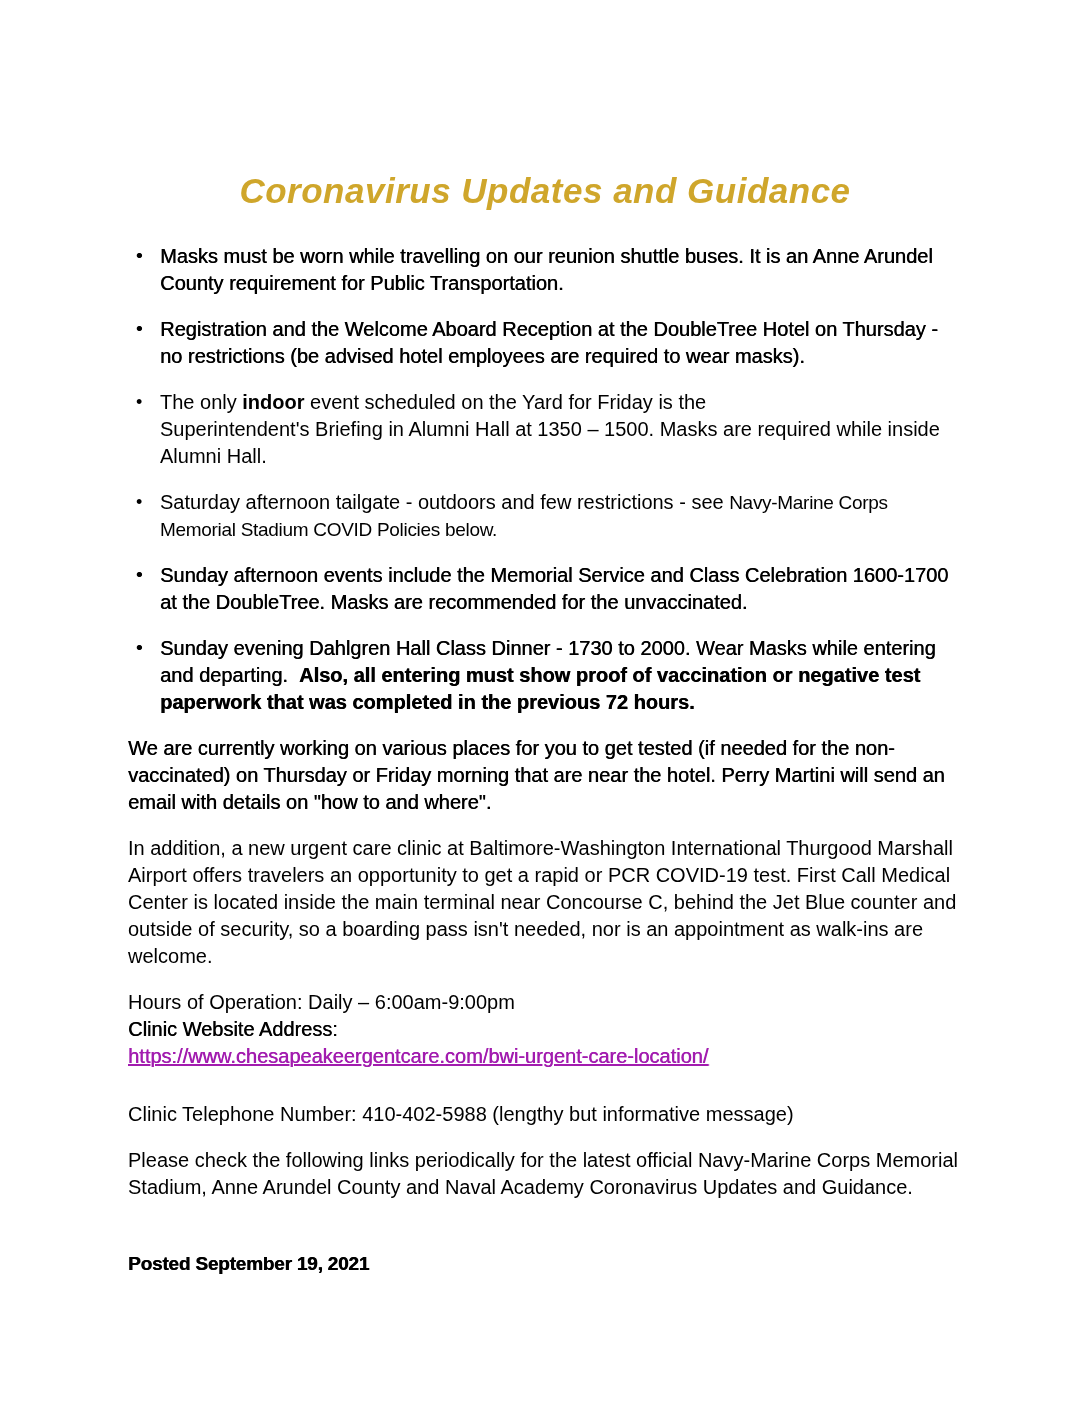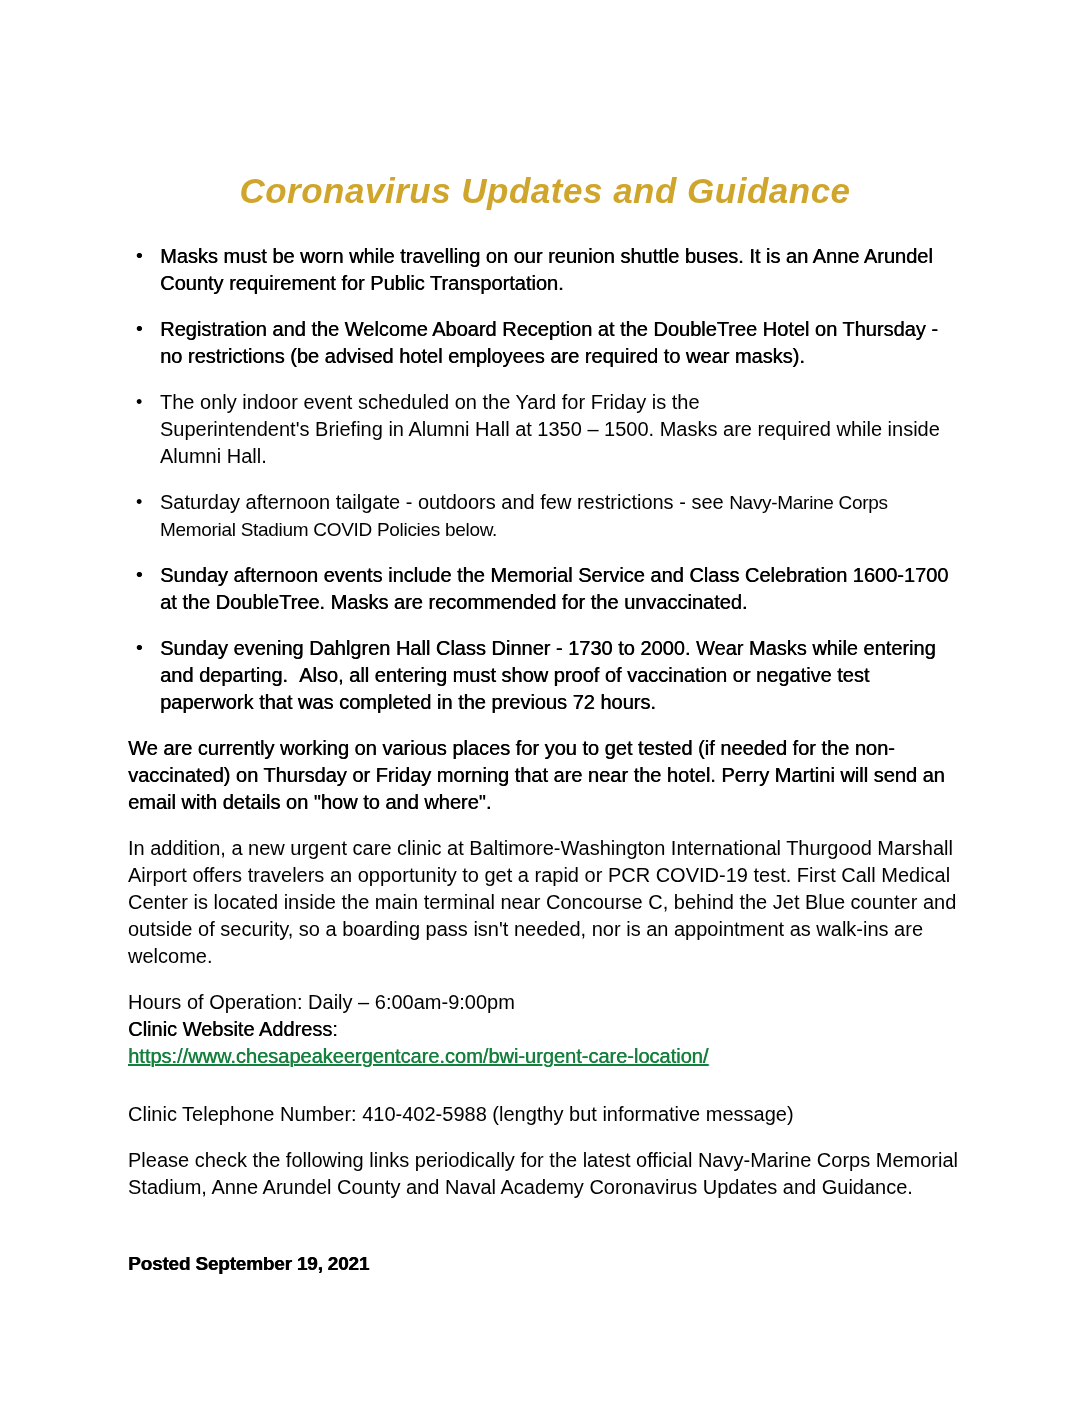--- a/index.html
+++ b/index.html
@@ -52,27 +52,27 @@
   }
   ul.bullets li .bullet-dot {
     position: absolute;
     left: 8px;
     top: 0;
     font-size: 18px;
   }
   .para { margin-bottom: 19px; }
   .line { margin-bottom: 0; }
   .line.gap-after { margin-bottom: 19px; margin-top: 31px; }
-  b, strong { font-weight: normal; }
+  b, strong { font-weight: bold; }
   
   .heavy { text-shadow: 0.45px 0 0 currentColor; }
   
   .narrow { font-size: 19px; letter-spacing: -0.3px; }
   .weblink {
-    color: #15803d;
+    color: #a21caf;
     text-decoration: underline;
     cursor: pointer;
   }
   .footer-line {
     font-size: 19px;
     line-height: 26px;
     font-weight: bold;
     margin-top: 50px;
     letter-spacing: -0.2px;
   }

